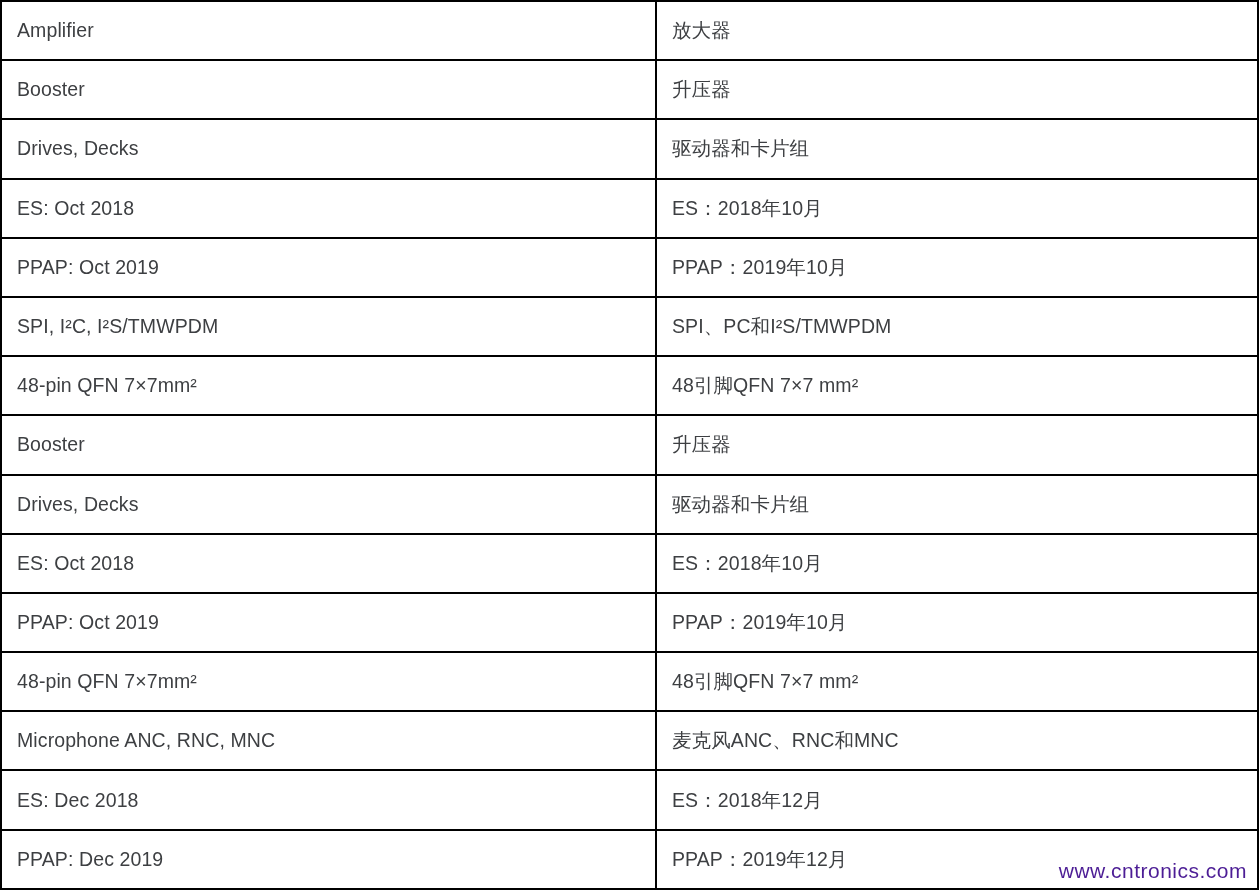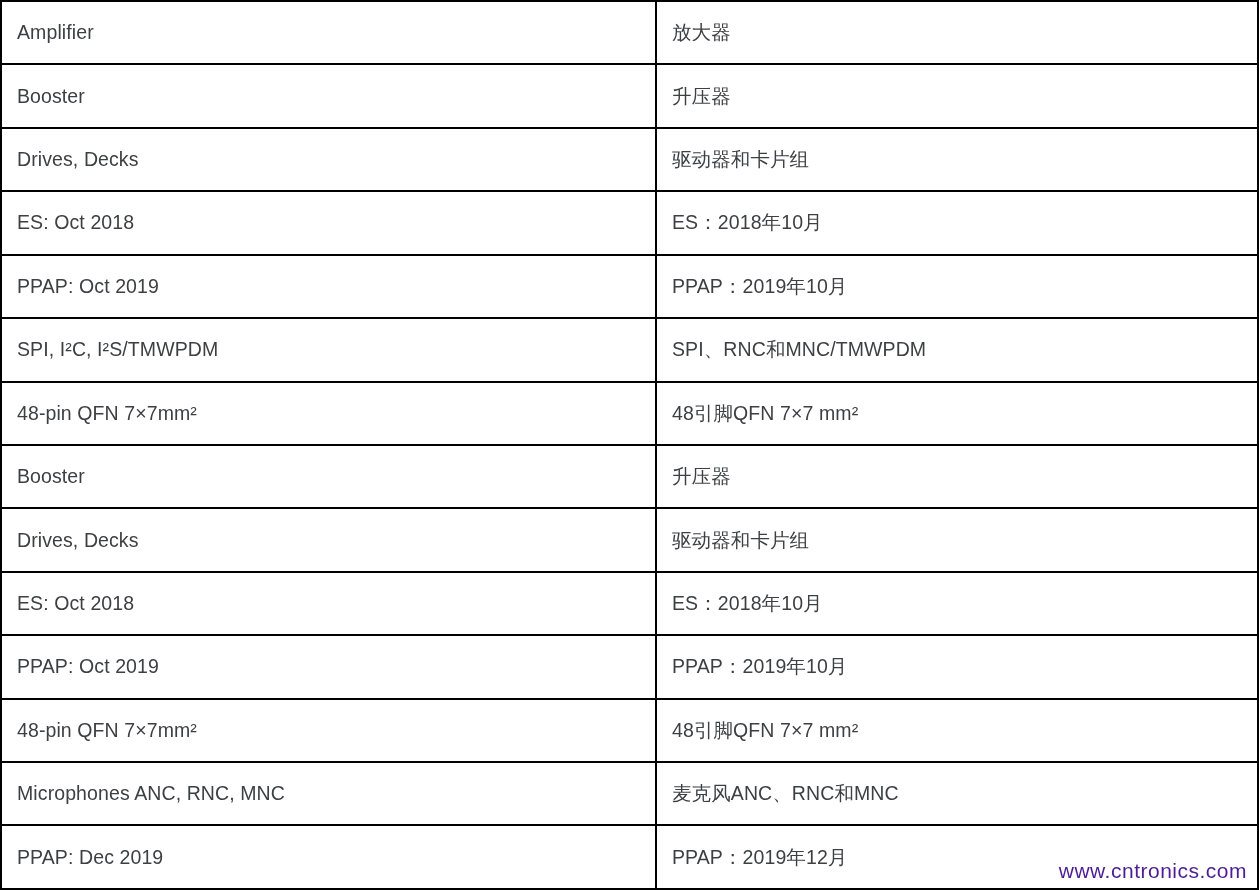--- a/index.html
+++ b/index.html
@@ -67,21 +67,21 @@
       <tr>
         <td class="col-en">ES: Oct 2018</td>
         <td class="col-zh">ES：2018年10月</td>
       </tr>
       <tr>
         <td class="col-en">PPAP: Oct 2019</td>
         <td class="col-zh">PPAP：2019年10月</td>
       </tr>
       <tr>
         <td class="col-en">SPI, I²C, I²S/TMWPDM</td>
-        <td class="col-zh">SPI、RNC和MNC/TMWPDM</td>
+        <td class="col-zh">SPI、PC和I²S/TMWPDM</td>
       </tr>
       <tr>
         <td class="col-en">48-pin QFN 7×7mm²</td>
         <td class="col-zh">48引脚QFN 7×7 mm²</td>
       </tr>
       <tr>
         <td class="col-en">Booster</td>
         <td class="col-zh">升压器</td>
       </tr>
       <tr>
@@ -94,22 +94,26 @@
       </tr>
       <tr>
         <td class="col-en">PPAP: Oct 2019</td>
         <td class="col-zh">PPAP：2019年10月</td>
       </tr>
       <tr>
         <td class="col-en">48-pin QFN 7×7mm²</td>
         <td class="col-zh">48引脚QFN 7×7 mm²</td>
       </tr>
       <tr>
-        <td class="col-en">Microphones ANC, RNC, MNC</td>
+        <td class="col-en">Microphone ANC, RNC, MNC</td>
         <td class="col-zh">麦克风ANC、RNC和MNC</td>
+      </tr>
+      <tr>
+        <td class="col-en">ES: Dec 2018</td>
+        <td class="col-zh">ES：2018年12月</td>
       </tr>
       <tr>
         <td class="col-en">PPAP: Dec 2019</td>
         <td class="col-zh">PPAP：2019年12月</td>
       </tr>
     </tbody>
   </table>
 
   <div class="watermark">www.cntronics.com</div>
 </div>

